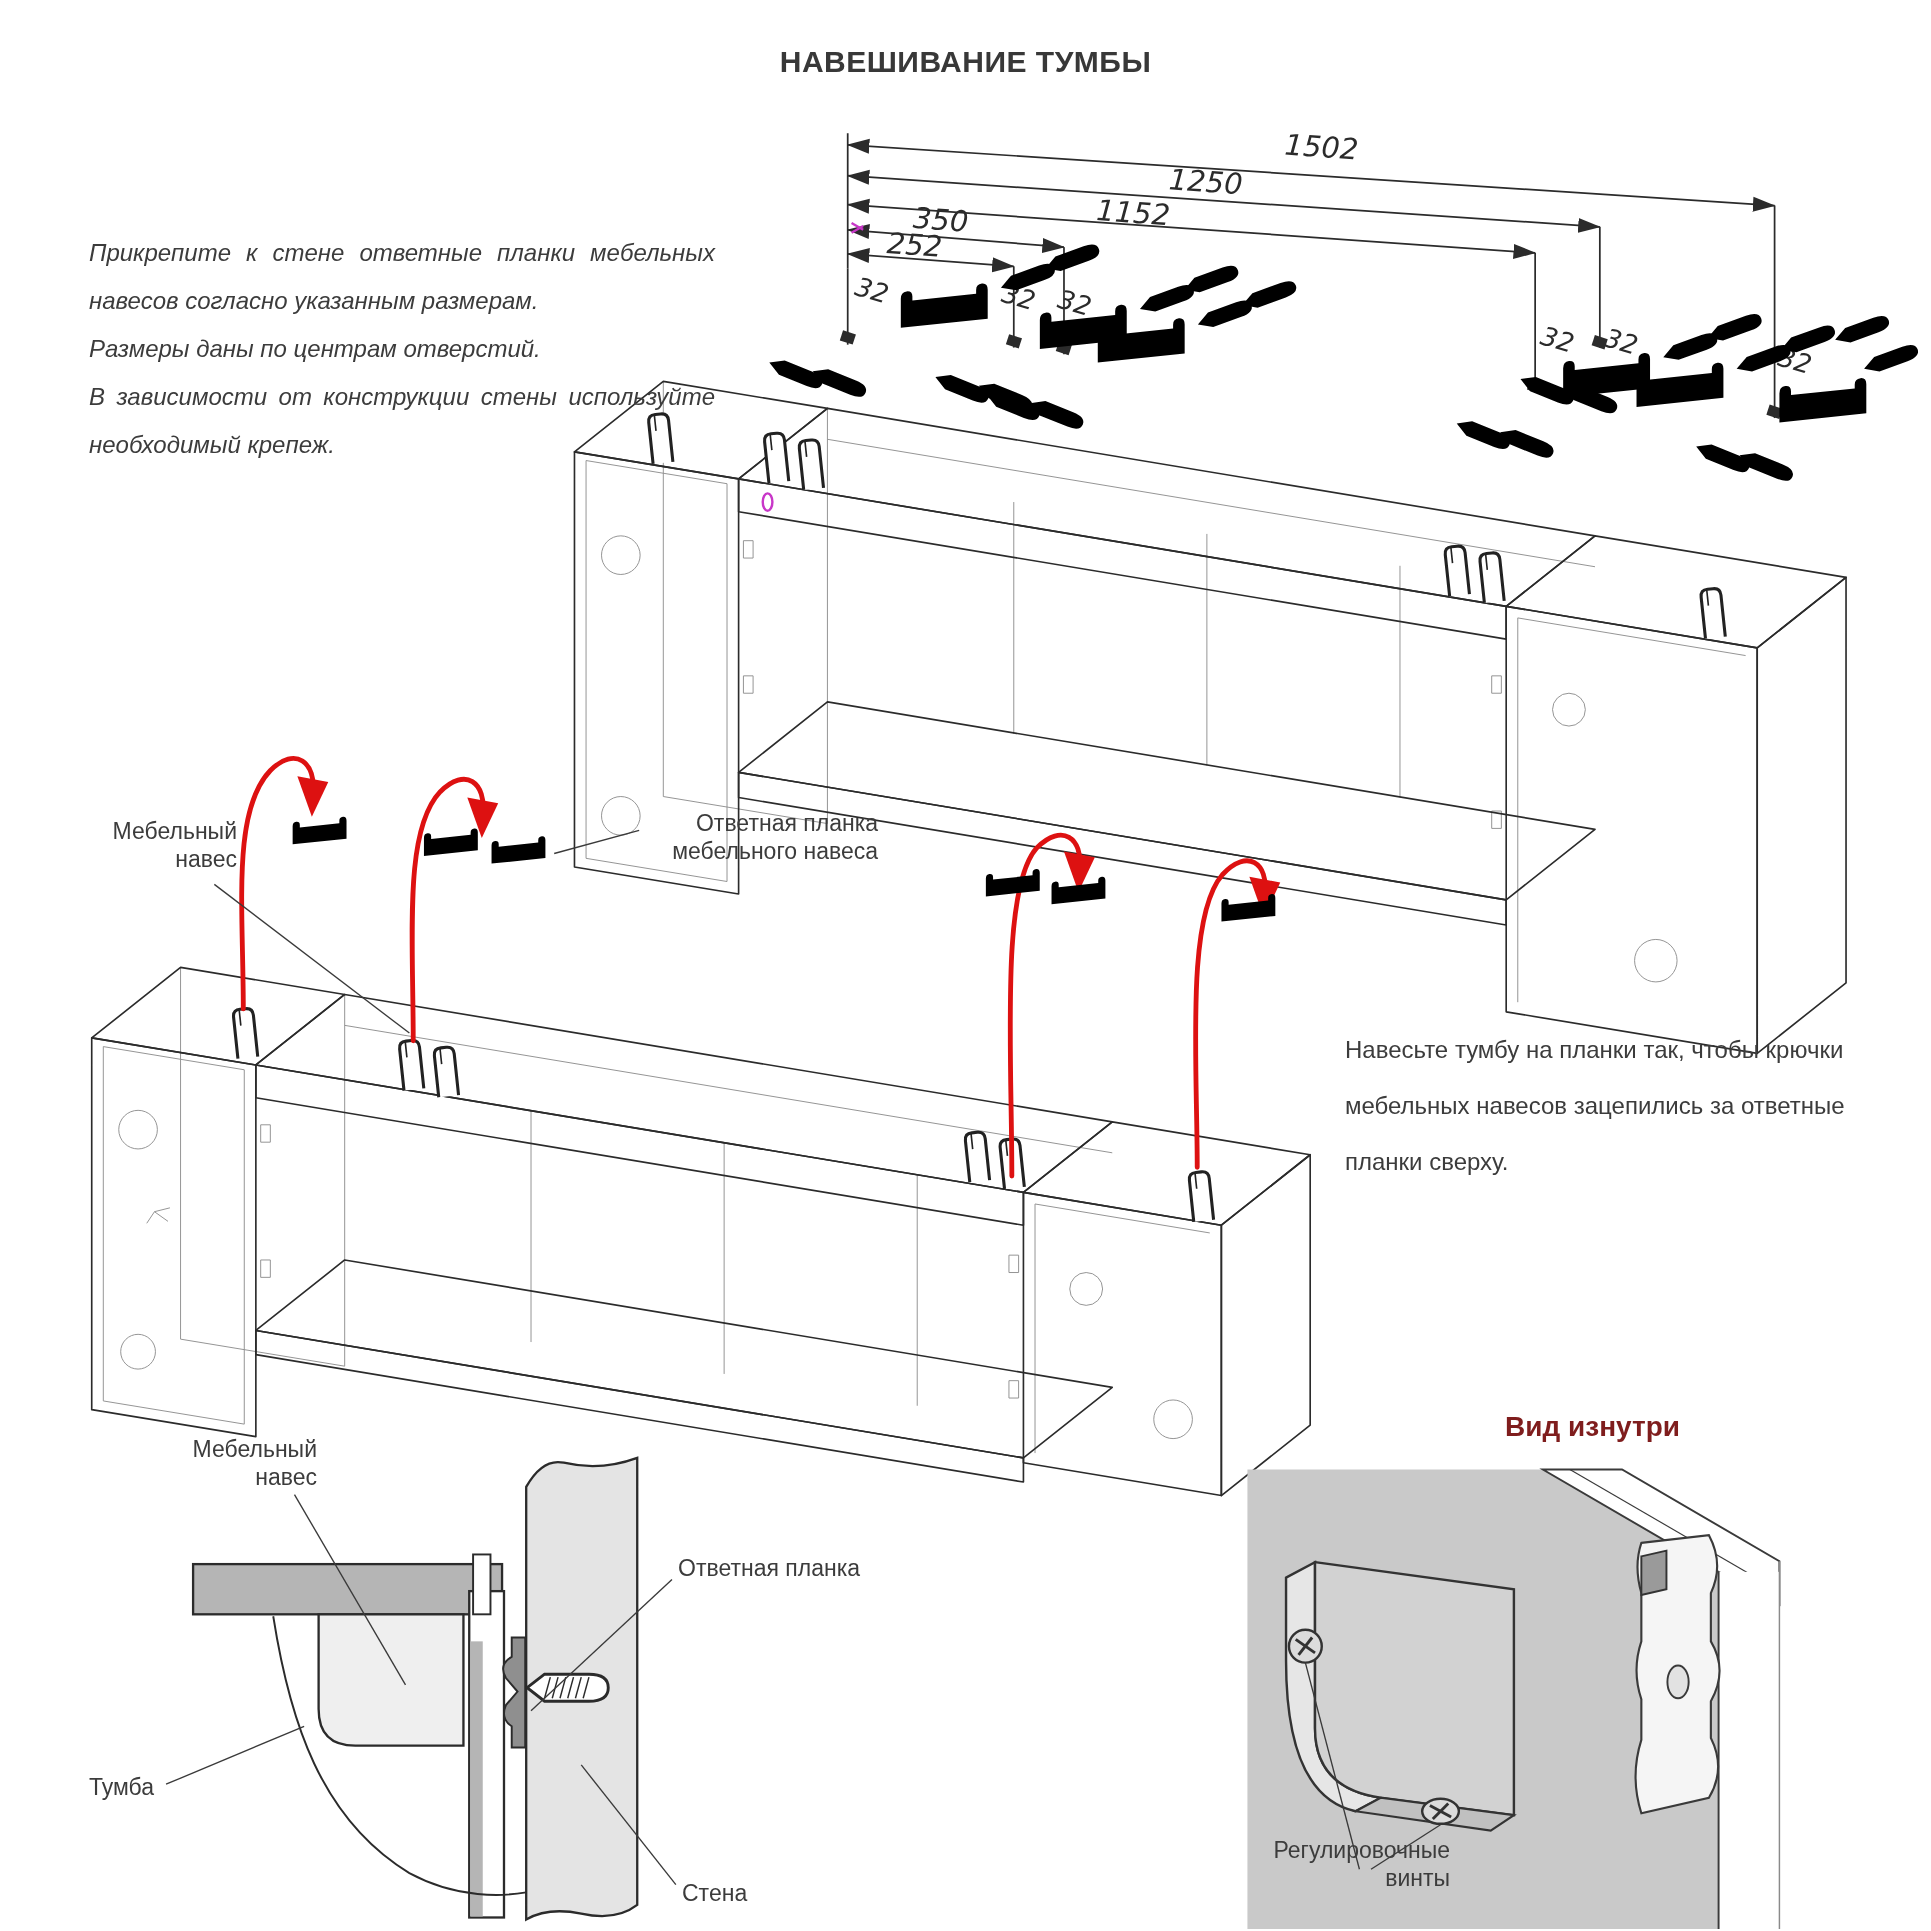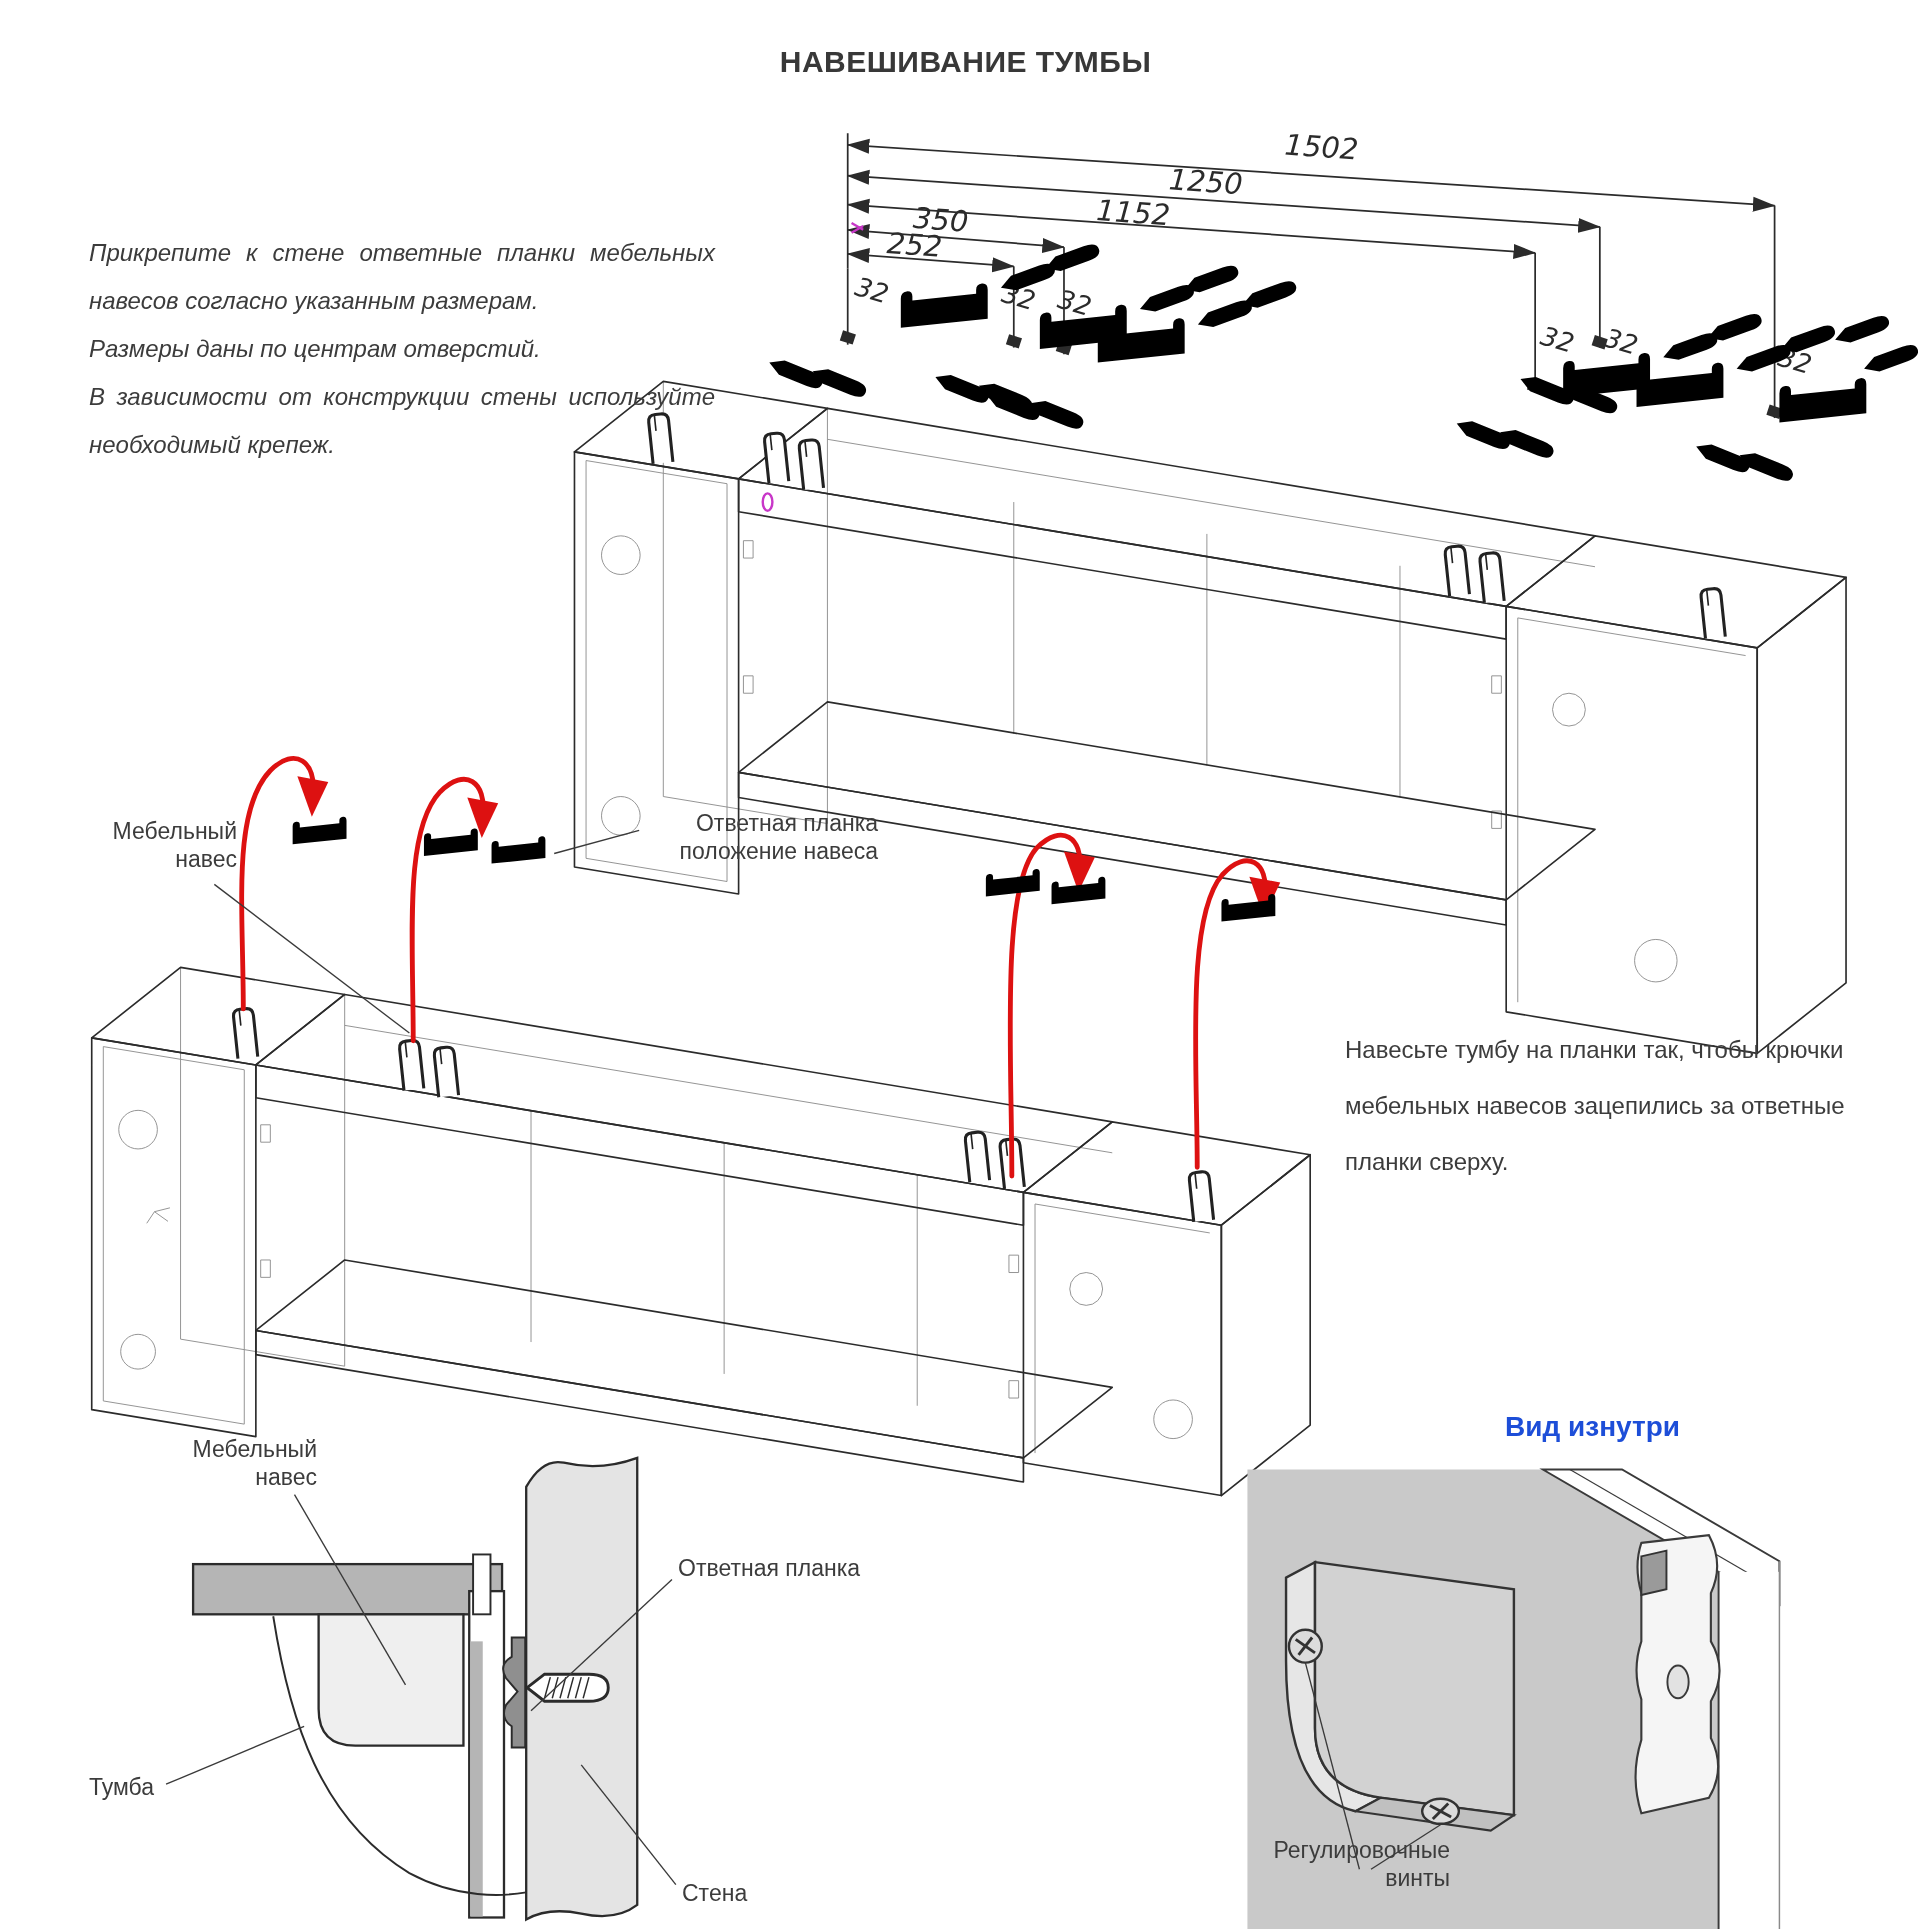--- a/index.html
+++ b/index.html
@@ -9,21 +9,21 @@
   .lbl{position:absolute;color:#3c3c3c;line-height:1.22;}
   .lbl span{display:block;}
   .title{width:1931px;text-align:center;font-size:30px;font-weight:bold;letter-spacing:0.5px;color:#383838;}
   .intro{left:89px;top:238px;width:626px;font-size:24px;font-style:italic;}
   .intro div{height:48px;}
   .intro .stretch{text-align:justify;text-align-last:justify;}
   .note{font-size:24px;}
   .note div{white-space:nowrap;}
   .callout{font-size:23px;}
   .center{text-align:right;}
-  .heading2{font-size:28px;font-weight:bold;color:#1d4ed8;}
+  .heading2{font-size:28px;font-weight:bold;color:#7f1d1d;}
   
   .ink{stroke:#2b2b2b;fill:none;stroke-width:1.7;stroke-linejoin:round;}
   .lt{stroke:#919191;fill:none;stroke-width:1;stroke-linejoin:round;}
   .dim{stroke:#2b2b2b;stroke-width:1.8;fill:none;}
   .dimtxt{font-family:"DejaVu Sans",sans-serif;font-style:italic;font-size:30px;fill:#2b2b2b;}
   .dimtxt32{font-family:"DejaVu Sans",sans-serif;font-style:italic;font-size:27px;fill:#2b2b2b;}
   .leader{stroke:#3a3a3a;stroke-width:1.4;fill:none;}
   .red{stroke:#dd1111;stroke-width:5;fill:none;stroke-linecap:round;}
   .redfill{fill:#dd1111;stroke:none;}
 </style>
@@ -414,21 +414,21 @@
     <div>необходимый крепеж.</div>
   </div>
 
   <div class="lbl callout center" style="left:92px;top:817px;width:145px;">
     <span>Мебельный</span>
       <span>навес</span>
   </div>
 
   <div class="lbl callout center" style="left:637px;top:809px;width:241px;">
     <span>Ответная планка</span>
-      <span>положение навеса</span>
+      <span>мебельного навеса</span>
   </div>
 
   <div class="lbl note" style="left:1345px;top:1022px;width:521px;line-height:56px;">
     <div>Навесьте тумбу на планки так, чтобы крючки</div>
     <div>мебельных навесов зацепились за ответные</div>
     <div>планки сверху.</div>
   </div>
 
 
   <div class="lbl callout center" style="left:172px;top:1435px;width:145px;">

